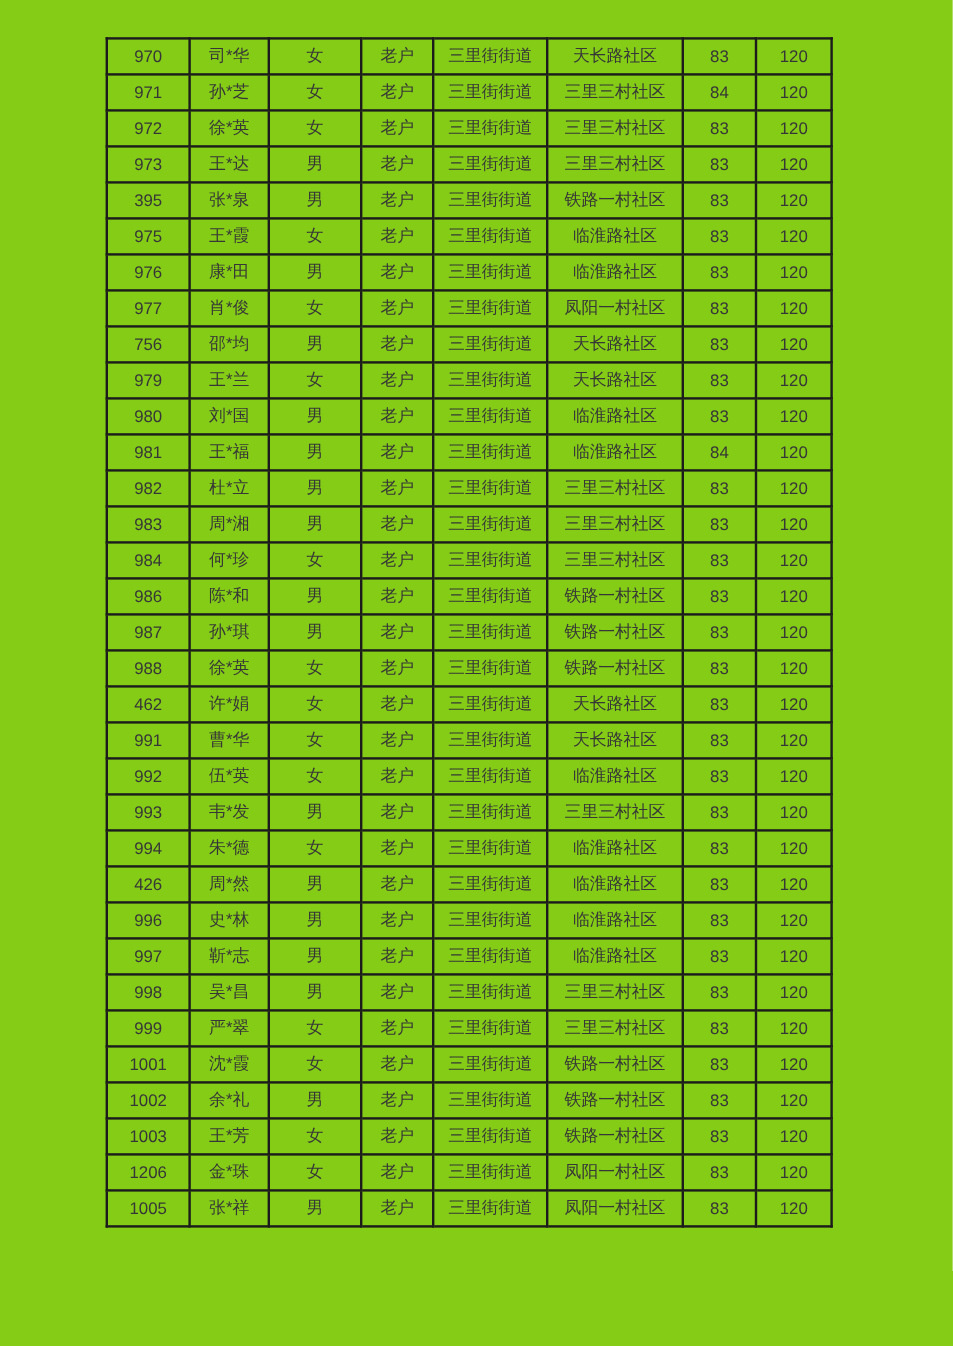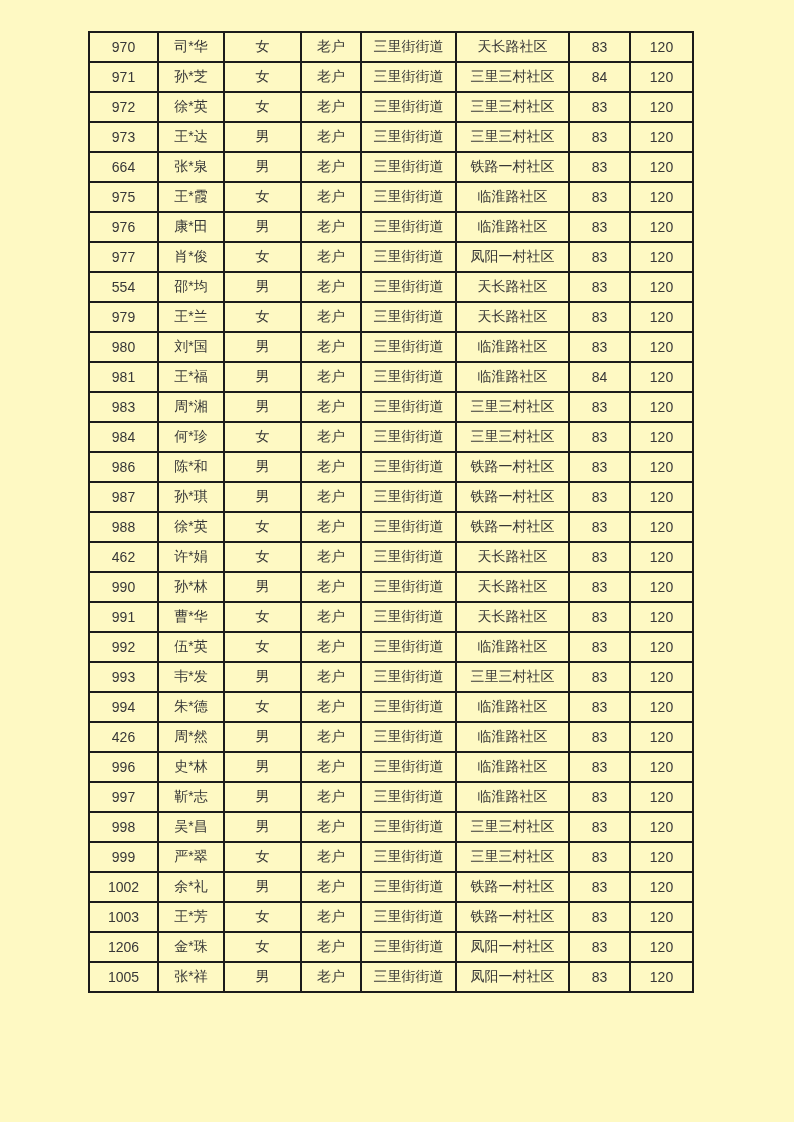--- a/index.html
+++ b/index.html
@@ -5,21 +5,21 @@
   html, body {
     margin: 0;
     padding: 0;
     background: #ffffff;
     font-family: "Liberation Sans", "DejaVu Sans", sans-serif;
   }
   .page {
     position: relative;
     width: 794px;
     height: 1122px;
-    background: #fef9c3;
+    background: #84cc16;
     overflow: hidden;
   }
   table.roster {
     position: absolute;
     left: 88px;
     top: 31px;
     border-collapse: collapse;
     table-layout: fixed;
     width: 604px;
   }
@@ -85,21 +85,21 @@
           <td>973</td>
           <td>王*达</td>
           <td>男</td>
           <td>老户</td>
           <td>三里街街道</td>
           <td>三里三村社区</td>
           <td>83</td>
           <td>120</td>
         </tr>
         <tr>
-          <td>664</td>
+          <td>395</td>
           <td>张*泉</td>
           <td>男</td>
           <td>老户</td>
           <td>三里街街道</td>
           <td>铁路一村社区</td>
           <td>83</td>
           <td>120</td>
         </tr>
         <tr>
           <td>975</td>
@@ -125,21 +125,21 @@
           <td>977</td>
           <td>肖*俊</td>
           <td>女</td>
           <td>老户</td>
           <td>三里街街道</td>
           <td>凤阳一村社区</td>
           <td>83</td>
           <td>120</td>
         </tr>
         <tr>
-          <td>554</td>
+          <td>756</td>
           <td>邵*均</td>
           <td>男</td>
           <td>老户</td>
           <td>三里街街道</td>
           <td>天长路社区</td>
           <td>83</td>
           <td>120</td>
         </tr>
         <tr>
           <td>979</td>
@@ -165,20 +165,30 @@
           <td>981</td>
           <td>王*福</td>
           <td>男</td>
           <td>老户</td>
           <td>三里街街道</td>
           <td>临淮路社区</td>
           <td>84</td>
           <td>120</td>
         </tr>
         <tr>
+          <td>982</td>
+          <td>杜*立</td>
+          <td>男</td>
+          <td>老户</td>
+          <td>三里街街道</td>
+          <td>三里三村社区</td>
+          <td>83</td>
+          <td>120</td>
+        </tr>
+        <tr>
           <td>983</td>
           <td>周*湘</td>
           <td>男</td>
           <td>老户</td>
           <td>三里街街道</td>
           <td>三里三村社区</td>
           <td>83</td>
           <td>120</td>
         </tr>
         <tr>
@@ -225,30 +235,20 @@
           <td>462</td>
           <td>许*娟</td>
           <td>女</td>
           <td>老户</td>
           <td>三里街街道</td>
           <td>天长路社区</td>
           <td>83</td>
           <td>120</td>
         </tr>
         <tr>
-          <td>990</td>
-          <td>孙*林</td>
-          <td>男</td>
-          <td>老户</td>
-          <td>三里街街道</td>
-          <td>天长路社区</td>
-          <td>83</td>
-          <td>120</td>
-        </tr>
-        <tr>
           <td>991</td>
           <td>曹*华</td>
           <td>女</td>
           <td>老户</td>
           <td>三里街街道</td>
           <td>天长路社区</td>
           <td>83</td>
           <td>120</td>
         </tr>
         <tr>
@@ -321,20 +321,30 @@
           <td>83</td>
           <td>120</td>
         </tr>
         <tr>
           <td>999</td>
           <td>严*翠</td>
           <td>女</td>
           <td>老户</td>
           <td>三里街街道</td>
           <td>三里三村社区</td>
+          <td>83</td>
+          <td>120</td>
+        </tr>
+        <tr>
+          <td>1001</td>
+          <td>沈*霞</td>
+          <td>女</td>
+          <td>老户</td>
+          <td>三里街街道</td>
+          <td>铁路一村社区</td>
           <td>83</td>
           <td>120</td>
         </tr>
         <tr>
           <td>1002</td>
           <td>余*礼</td>
           <td>男</td>
           <td>老户</td>
           <td>三里街街道</td>
           <td>铁路一村社区</td>

